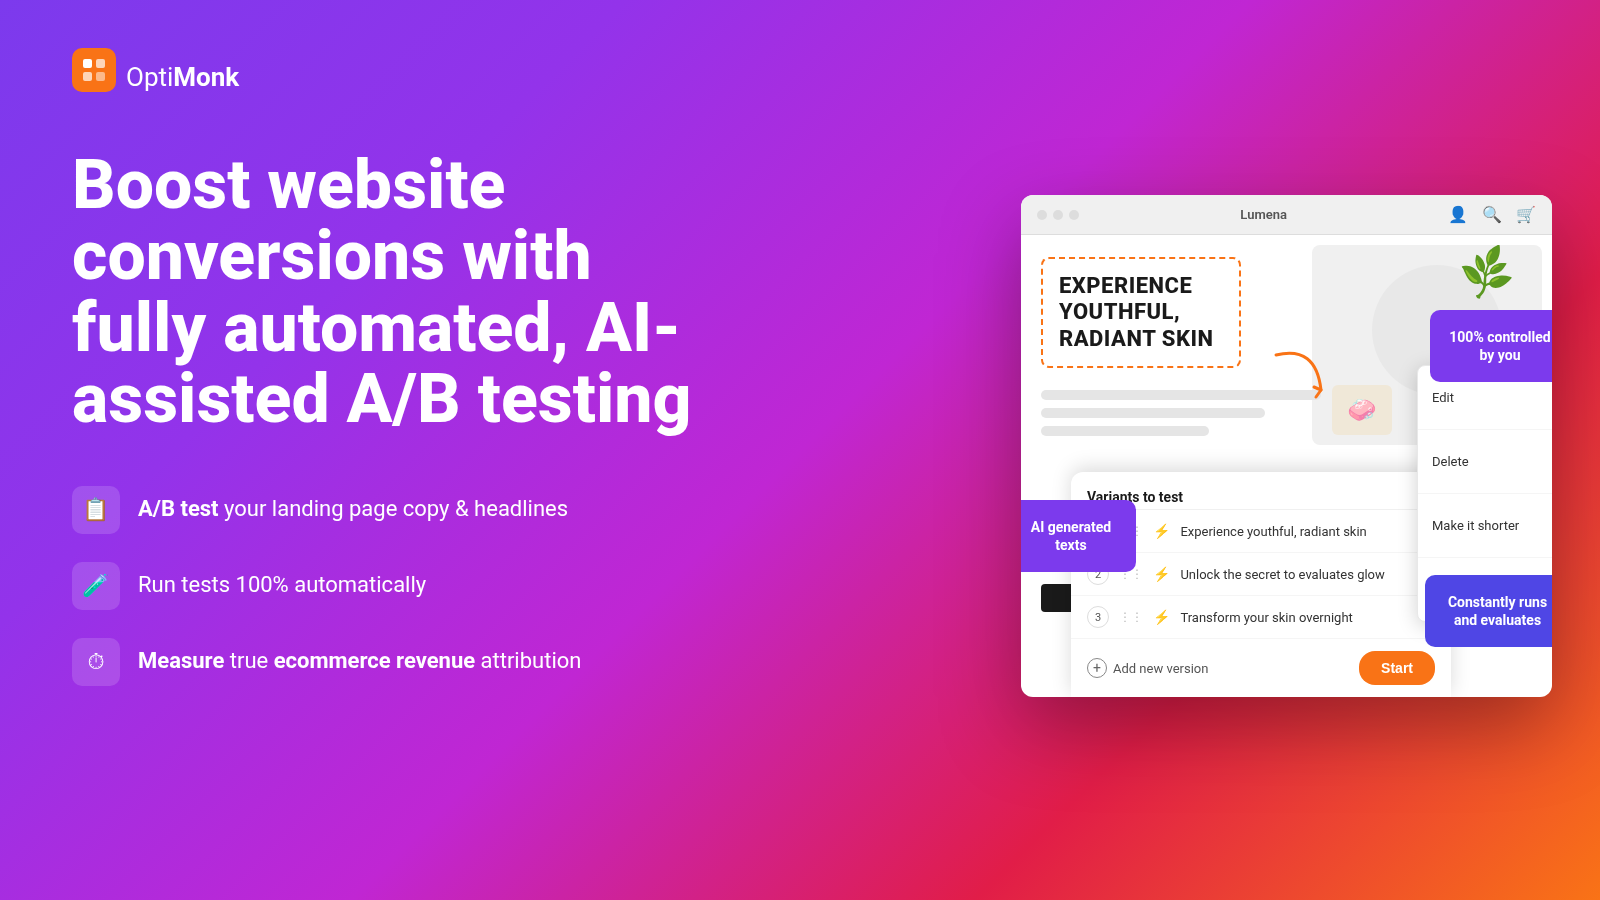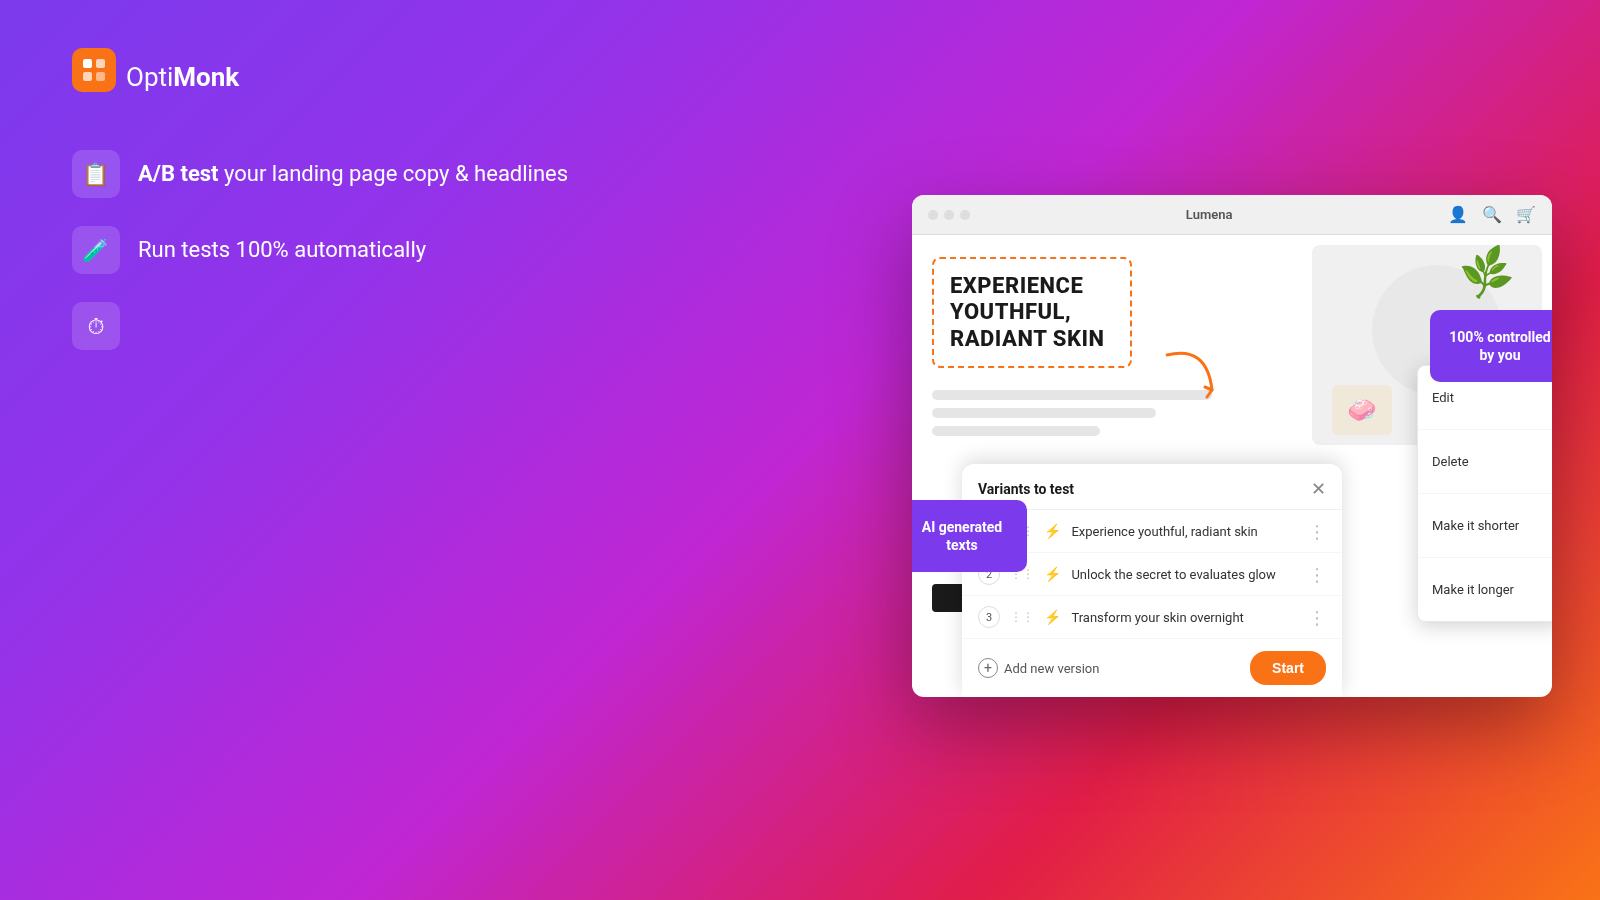--- a/index.html
+++ b/index.html
@@ -82,21 +82,21 @@
       font-weight: 400;
       line-height: 1.3;
     }
     .feature-text strong { font-weight: 700; }
 
     
     .browser-area {
       position: absolute;
       top: 195px;
       right: 48px;
-      width: 640px;
+      width: 531px;
       height: 500px;
       background: #f5f5f5;
       border-radius: 12px;
       overflow: visible;
       box-shadow: 0 30px 80px rgba(0,0,0,0.35);
     }
 
     
     .browser-bar {
       background: #f0f0f0;
@@ -236,21 +236,21 @@
       bottom: 0;
       left: 50px;
       width: 380px;
       background: white;
       border-radius: 12px 12px 0 0;
       box-shadow: 0 -4px 20px rgba(0,0,0,0.15);
       z-index: 10;
       overflow: hidden;
     }
     .variants-header {
-      padding: 14px 16px 10px;
+      padding: 14px 16px 2px;
       display: flex;
       align-items: center;
       justify-content: space-between;
       border-bottom: 1px solid #f0f0f0;
     }
     .variants-title {
       font-size: 14px;
       font-weight: 700;
       color: #1a1a1a;
     }
@@ -407,31 +407,33 @@
       <rect x="2" y="15" width="9" height="9" rx="2" fill="white" opacity="0.7"></rect>
       <rect x="15" y="15" width="9" height="9" rx="2" fill="white" opacity="0.5"></rect>
     </svg>
   </div>
   <div class="logo-text">
     <span class="opti">Opti</span><span class="monk">Monk</span>
   </div>
 </div>
 
 <div class="left-content">
+  <h1 class="headline">Boost website conversions with fully automated, AI-assisted A/B testing</h1>
   <div class="features-list">
     <div class="feature-item">
       <div class="feature-icon-wrap">📋</div>
       <div class="feature-text"><strong>A/B test</strong> your landing page copy &amp; headlines</div>
     </div>
     <div class="feature-item">
       <div class="feature-icon-wrap">🧪</div>
       <div class="feature-text">Run tests 100% automatically</div>
     </div>
     <div class="feature-item">
       <div class="feature-icon-wrap">⏱</div>
+      <div class="feature-text"><strong>Measure</strong> true <strong>ecommerce revenue</strong> attribution</div>
     </div>
   </div>
 </div>
 
 <div class="browser-area">
 
   <div class="browser-bar">
     <div class="browser-dots">
       <span></span>
         <span></span>
@@ -516,15 +518,18 @@
     </div>
 
     <div class="callout callout-purple callout-ai">
       <span>AI generated texts</span>
     </div>
 
     <div class="callout callout-purple callout-controlled">
       <span>100% controlled by you</span>
     </div>
 
+    <div class="callout callout-blue callout-runs">
+      <span>Constantly runs and evaluates</span>
+    </div>
 
   </div>
 </div>
 
 </body></html>

